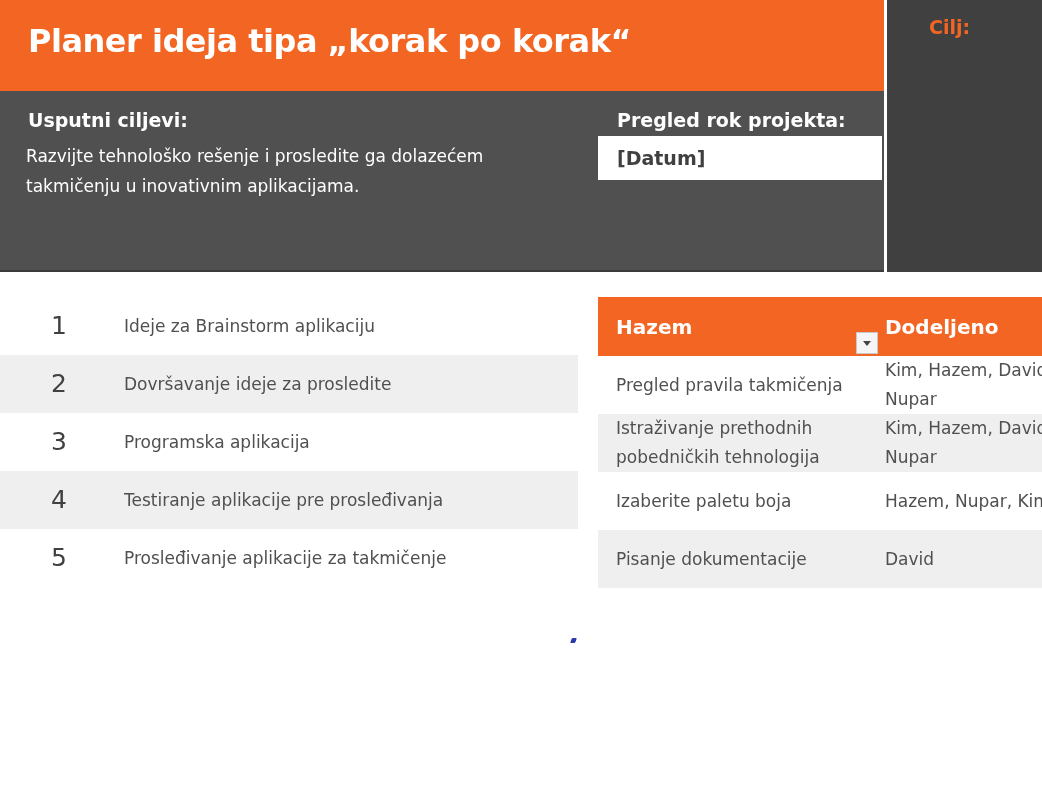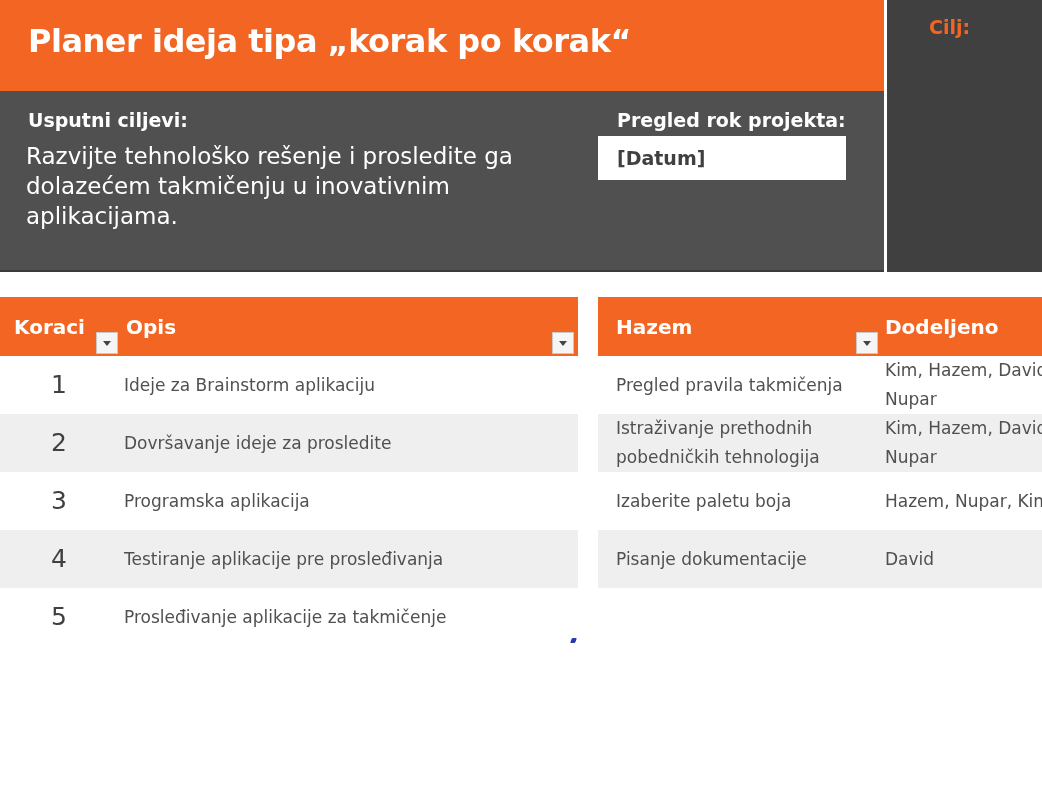--- a/index.html
+++ b/index.html
@@ -33,28 +33,28 @@
       position: absolute; left: 0; top: 91px; width: 884px; height: 181px;
       background: #505050; color: #ffffff;
       border-bottom: 2px solid #3a3a3a;
     }
     .milestones-label {
       position: absolute; left: 28px; top: 18px;
       font-size: 19px; font-weight: bold;
     }
     .milestones-text {
       position: absolute; left: 26px; top: 50px; width: 540px;
-      font-size: 23px; line-height: 30px;
+      font-size: 17px; line-height: 30px;
     }
     .deadline-label {
       position: absolute; left: 617px; top: 18px;
       font-size: 19px; font-weight: bold; white-space: nowrap;
     }
     .deadline-input {
-      position: absolute; left: 598px; top: 45px; width: 248px; height: 44px;
+      position: absolute; left: 598px; top: 45px; width: 284px; height: 44px;
       background: #ffffff; border: none; padding: 0 19px;
       font-family: "DejaVu Sans", sans-serif;
       font-size: 19px; font-weight: bold; color: #404040;
       line-height: 44px;
     }
 
     .table { position: absolute; top: 297px; }
     .table.left { left: 0; width: 578px; }
     .table.right { left: 598px; width: 444px; }
 
@@ -113,26 +113,20 @@
 </div>
 
 <div class="info-band">
   <div class="milestones-label">Usputni ciljevi:</div>
   <div class="milestones-text">Razvijte tehnološko rešenje i prosledite ga dolazećem takmičenju u inovativnim aplikacijama.</div>
   <div class="deadline-label">Pregled rok projekta:</div>
   <div class="deadline-input">[Datum]</div>
 </div>
 
 <div class="table left">
-  <div class="thead">
-    <span class="th" style="left:14px;">Koraci</span>
-    <span class="filter-btn" style="left:96px;"></span>
-    <span class="th" style="left:126px;">Opis</span>
-    <span class="filter-btn" style="left:552px;"></span>
-  </div>
   <div class="row">
     <span class="step-num">1</span>
     <span class="step-desc">Ideje za Brainstorm aplikaciju</span>
   </div>
   <div class="row alt">
     <span class="step-num">2</span>
     <span class="step-desc">Dovršavanje ideje za prosledite</span>
   </div>
   <div class="row">
     <span class="step-num">3</span>

